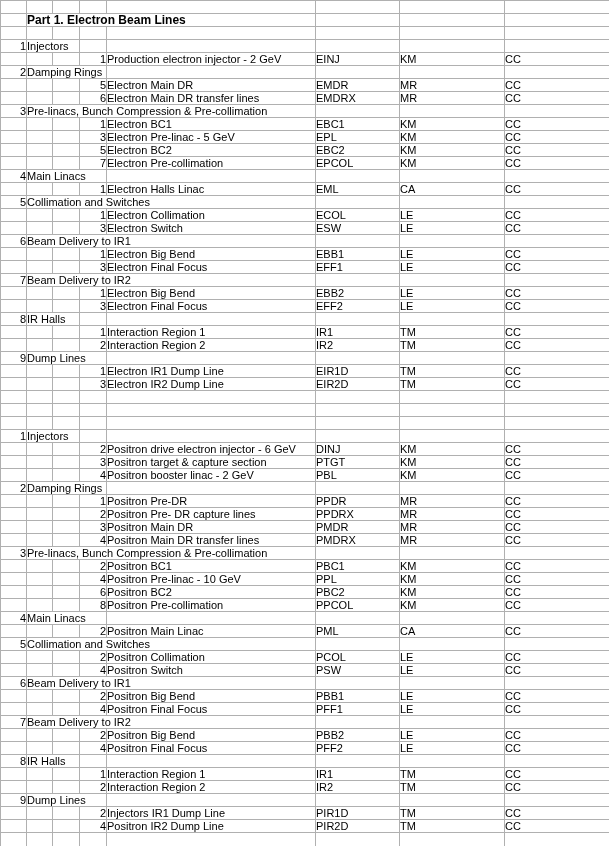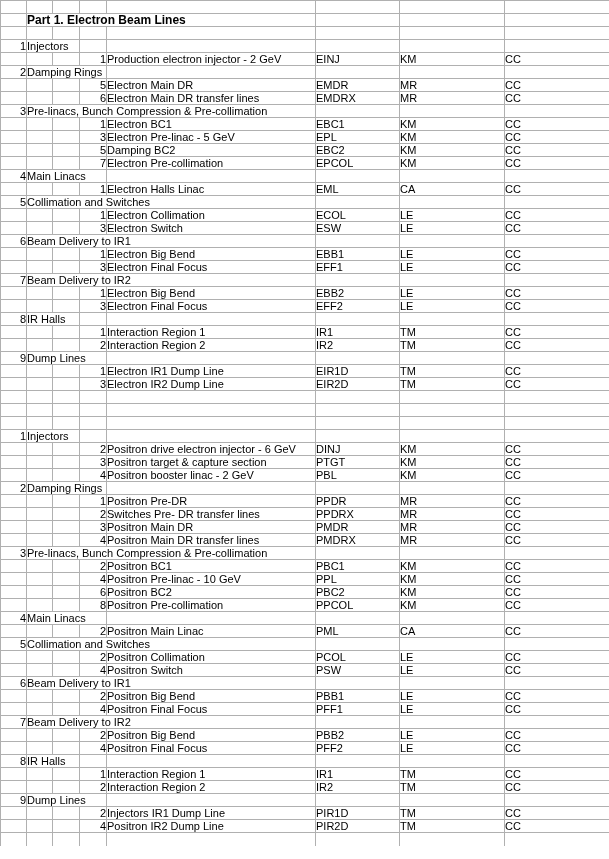--- a/index.html
+++ b/index.html
@@ -161,21 +161,21 @@
         <td class="txt">Electron Pre-linac - 5 GeV</td>
         <td class="txt">EPL</td>
         <td class="txt">KM</td>
         <td class="txt">CC</td>
       </tr>
       <tr>
         <td></td>
         <td></td>
         <td></td>
         <td class="subnum">5</td>
-        <td class="txt">Damping BC2</td>
+        <td class="txt">Electron BC2</td>
         <td class="txt">EBC2</td>
         <td class="txt">KM</td>
         <td class="txt">CC</td>
       </tr>
       <tr>
         <td></td>
         <td></td>
         <td></td>
         <td class="subnum">7</td>
         <td class="txt">Electron Pre-collimation</td>
@@ -424,21 +424,21 @@
         <td class="txt">Positron Pre-DR</td>
         <td class="txt">PPDR</td>
         <td class="txt">MR</td>
         <td class="txt">CC</td>
       </tr>
       <tr>
         <td></td>
         <td></td>
         <td></td>
         <td class="subnum">2</td>
-        <td class="txt">Switches Pre- DR transfer lines</td>
+        <td class="txt">Positron Pre- DR capture lines</td>
         <td class="txt">PPDRX</td>
         <td class="txt">MR</td>
         <td class="txt">CC</td>
       </tr>
       <tr>
         <td></td>
         <td></td>
         <td></td>
         <td class="subnum">3</td>
         <td class="txt">Positron Main DR</td>

